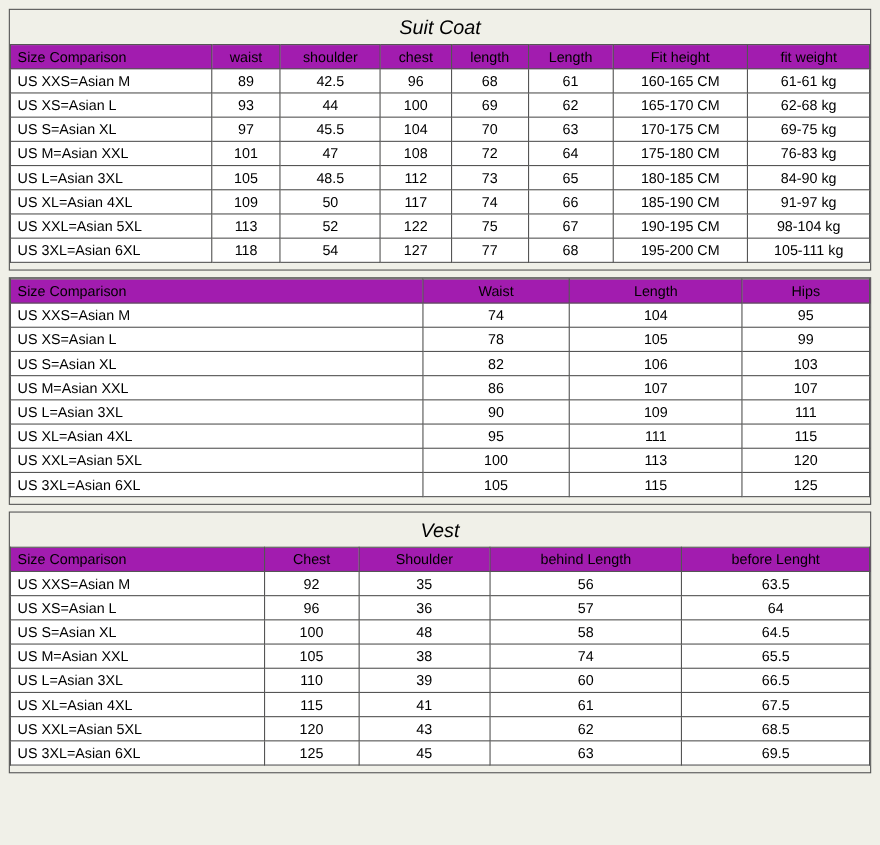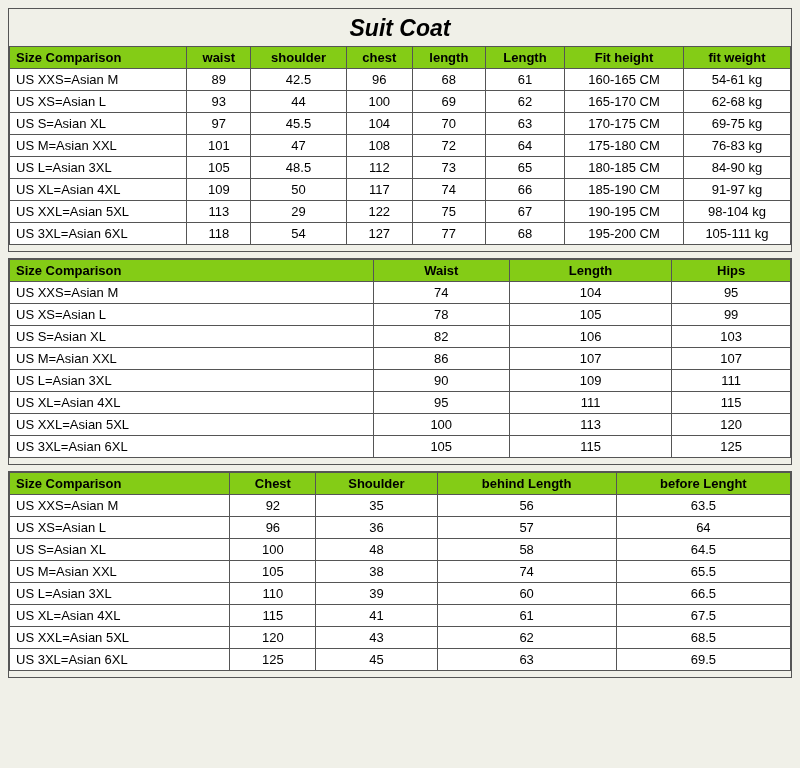--- a/index.html
+++ b/index.html
@@ -6,41 +6,41 @@
     body {
       background: #f0f0e8;
       font-family: Arial, sans-serif;
       font-size: 13px;
       width: 800px;
       min-height: 768px;
       padding: 8px;
     }
     .section-title {
       text-align: center;
-      font-size: 23px;
-      font-weight: bold;
+      font-size: 18px;
+      font-weight: normal;
       font-style: italic;
       padding: 6px 0 4px 0;
       color: #000;
     }
     table {
       width: 100%;
       border-collapse: collapse;
       margin-bottom: 6px;
     }
     th, td {
       border: 1px solid #555;
       padding: 3px 6px;
       text-align: center;
       color: #000;
       white-space: nowrap;
     }
     th {
-      background: #84cc16;
-      font-weight: bold;
+      background: #a21caf;
+      font-weight: normal;
     }
     td {
       background: #fff;
     }
     td:first-child, th:first-child {
       text-align: left;
     }
     .section-wrapper {
       border: 1px solid #555;
       margin-bottom: 6px;
@@ -66,21 +66,21 @@
     </thead>
     <tbody id="suit-coat-body">
     <tr>
           <td>US XXS=Asian M</td>
           <td>89</td>
           <td>42.5</td>
           <td>96</td>
           <td>68</td>
           <td>61</td>
           <td>160-165 CM</td>
-          <td>54-61 kg</td>
+          <td>61-61 kg</td>
         </tr>
         <tr>
           <td>US XS=Asian L</td>
           <td>93</td>
           <td>44</td>
           <td>100</td>
           <td>69</td>
           <td>62</td>
           <td>165-170 CM</td>
           <td>62-68 kg</td>
@@ -121,21 +121,21 @@
           <td>50</td>
           <td>117</td>
           <td>74</td>
           <td>66</td>
           <td>185-190 CM</td>
           <td>91-97 kg</td>
         </tr>
         <tr>
           <td>US XXL=Asian 5XL</td>
           <td>113</td>
-          <td>29</td>
+          <td>52</td>
           <td>122</td>
           <td>75</td>
           <td>67</td>
           <td>190-195 CM</td>
           <td>98-104 kg</td>
         </tr>
         <tr>
           <td>US 3XL=Asian 6XL</td>
           <td>118</td>
           <td>54</td>
@@ -206,20 +206,21 @@
           <td>US 3XL=Asian 6XL</td>
           <td>105</td>
           <td>115</td>
           <td>125</td>
         </tr>
       </tbody>
   </table>
 </div>
 
 <div class="section-wrapper">
+  <div class="section-title">Vest</div>
   <table>
     <thead>
       <tr>
       <th>Size Comparison</th>
           <th>Chest</th>
           <th>Shoulder</th>
           <th>behind Length</th>
           <th>before Lenght</th>
         </tr>
     </thead>

